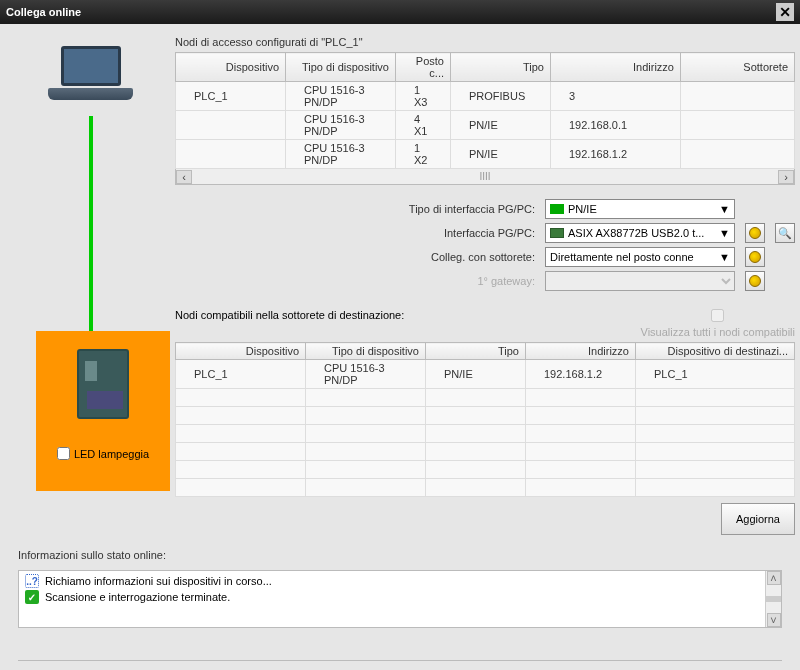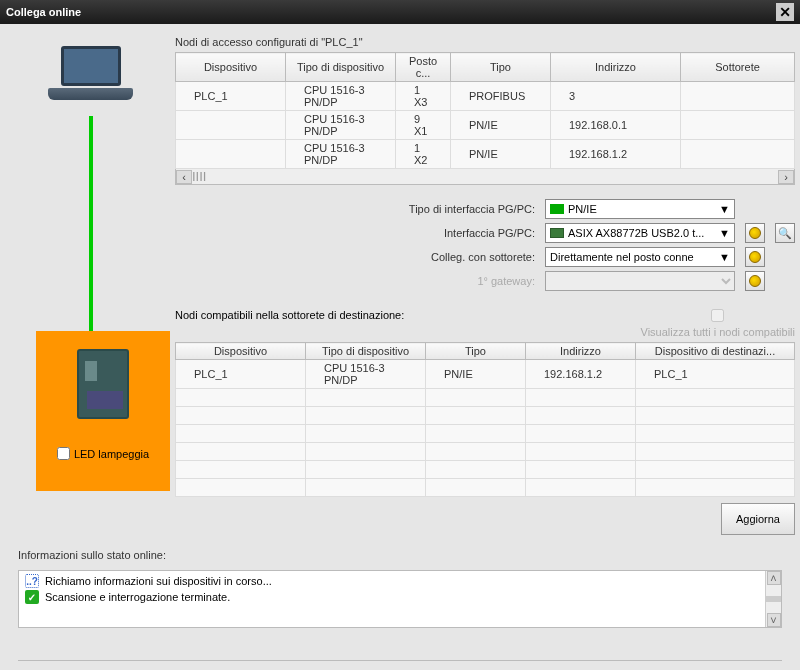--- a/index.html
+++ b/index.html
@@ -25,28 +25,28 @@
 .plc-dev::before { content: ""; position: absolute; top: 10px; left: 6px; width: 12px; height: 20px; background: #6a8a8a; }
 .plc-dev::after { content: ""; position: absolute; bottom: 8px; left: 8px; width: 36px; height: 18px; background: #4a4a7a; }
 .led-check { margin-top: 28px; display: flex; align-items: center; gap: 4px; color: #000; }
 .led-check input { width: 13px; height: 13px; }
 
 .right-col { flex: 1; }
 
 .section-title { margin-bottom: 4px; color: #333; }
 
 .tbl { width: 100%; border-collapse: collapse; background: #fff; }
-.tbl th { background: linear-gradient(to bottom, #fafafa, #e8e8e8); border: 1px solid #bbb; text-align: center; padding: 2px 6px; font-weight: normal; color: #333; }
+.tbl th { background: linear-gradient(to bottom, #fafafa, #e8e8e8); border: 1px solid #bbb; text-align: right; padding: 2px 6px; font-weight: normal; color: #333; }
 .tbl td { border: 1px solid #ddd; padding: 2px 18px; background: #f8f8f8; color: #333; height: 18px; }
 .tbl .selrow td { background: #c0d6ee; }
 .tbl.fill tr td { background: #f8f8f8; }
 
 .hscroll { display: flex; background: #eee; border: 1px solid #bbb; border-top: none; height: 16px; align-items: center; }
 .hscroll .arrow { width: 16px; text-align: center; cursor: pointer; color: #444; background: #ddd; border: 1px solid #bbb; height: 14px; line-height: 12px; }
-.hscroll .track { flex: 1; text-align: left; color: #999; font-size: 13px; }
+.hscroll .track { flex: 1; text-align: center; color: #999; font-size: 10px; }
 
 .form-rows { margin: 14px 0 8px 0; }
 .form-row { display: flex; align-items: center; margin-bottom: 4px; gap: 10px; }
 .form-row .lbl { flex: 0 0 360px; text-align: right; color: #333; }
 .form-row .lbl.disabled { color: #aaa; }
 .form-row select, .form-row .select-like { width: 190px; height: 20px; border: 1px solid #888; background: #fff; font-size: 11px; padding: 0 4px; display: flex; align-items: center; }
 .form-row select:disabled { background: #f0f0f0; color: #aaa; }
 .icon-btn { width: 20px; height: 20px; border: 1px solid #888; background: linear-gradient(to bottom, #fdfdfd, #e0e0e0); cursor: pointer; display: inline-flex; align-items: center; justify-content: center; }
 .icon-circle { width: 12px; height: 12px; border-radius: 50%; background: radial-gradient(circle at 4px 4px, #ffda00, #cc9900); border: 1px solid #886600; }
 
@@ -121,21 +121,21 @@
             <td>PLC_1</td>
             <td>CPU 1516-3 PN/DP</td>
             <td>1 X3</td>
             <td>PROFIBUS</td>
             <td>3</td>
             <td></td>
           </tr>
           <tr>
             <td></td>
             <td>CPU 1516-3 PN/DP</td>
-            <td>9 X1</td>
+            <td>4 X1</td>
             <td>PN/IE</td>
             <td>192.168.0.1</td>
             <td></td>
           </tr>
           <tr>
             <td></td>
             <td>CPU 1516-3 PN/DP</td>
             <td>1 X2</td>
             <td>PN/IE</td>
             <td>192.168.1.2</td>

